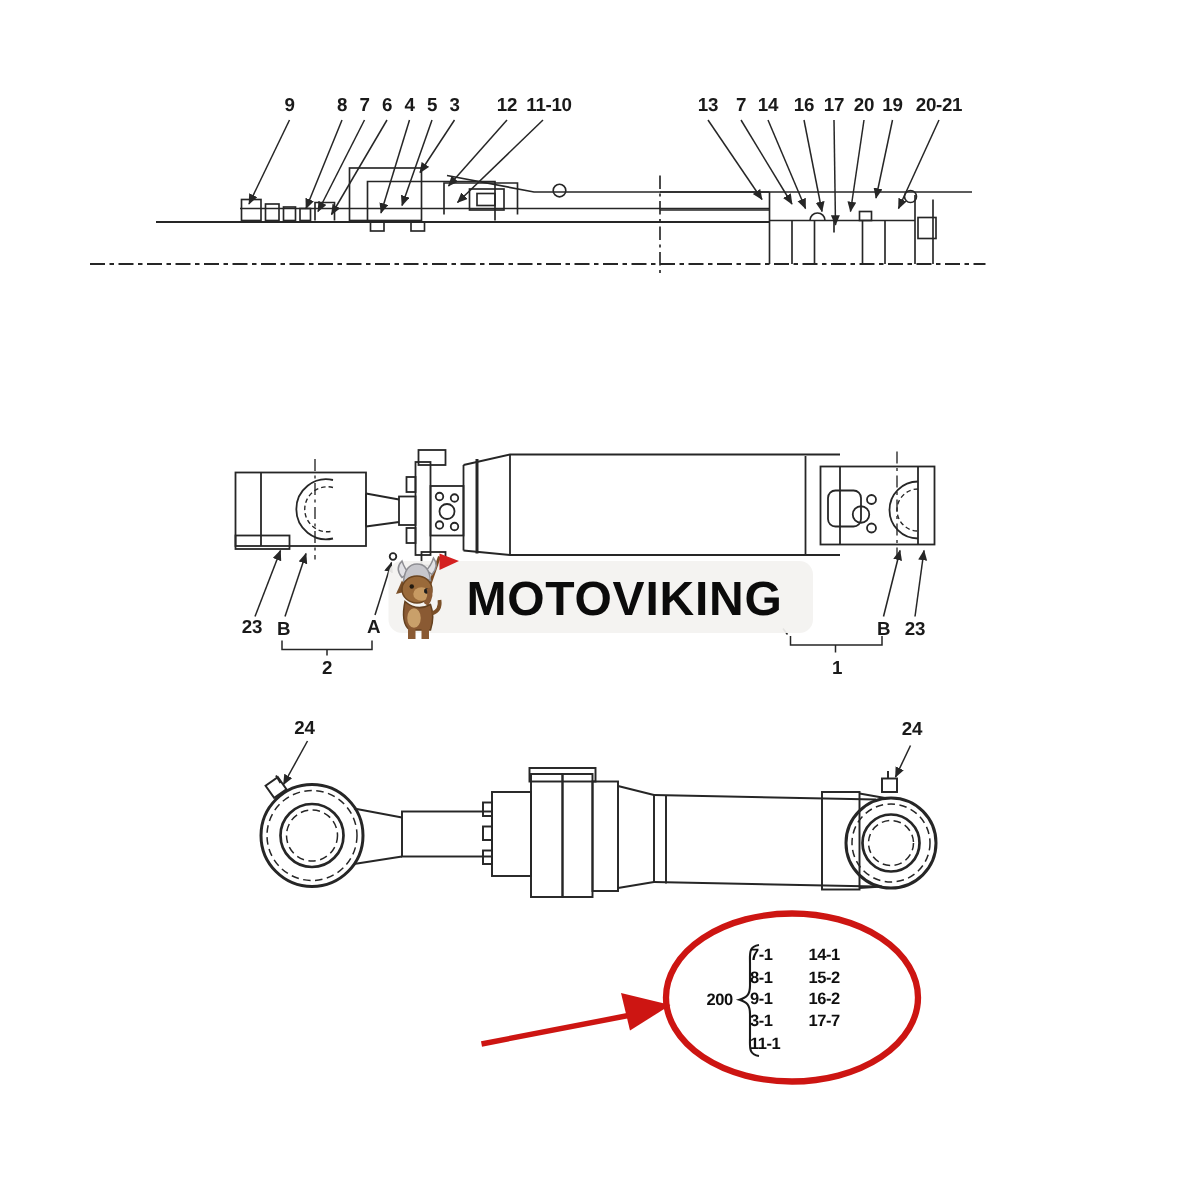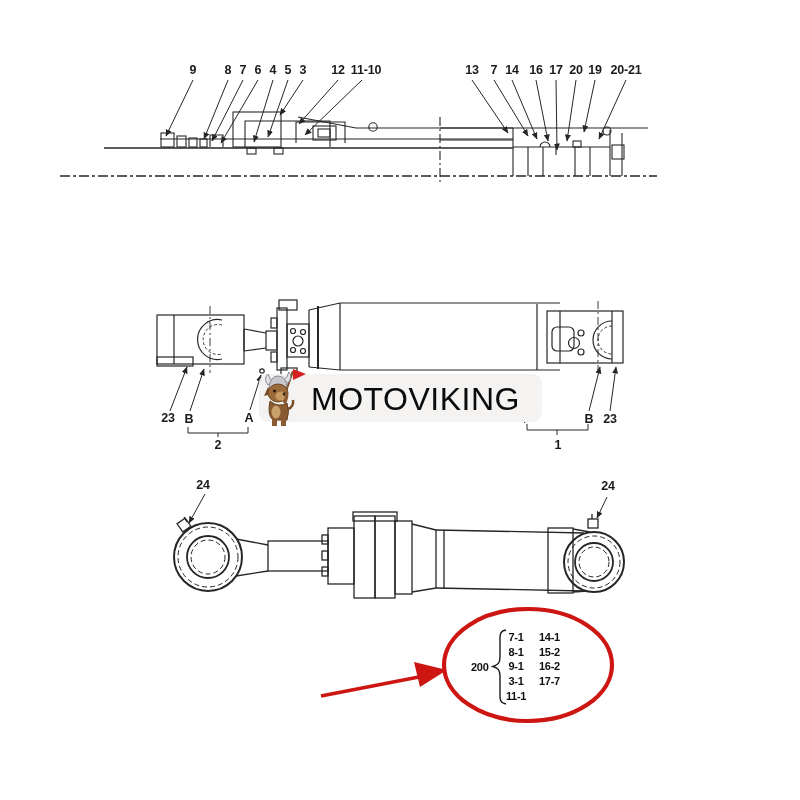--- a/index.html
+++ b/index.html
@@ -3,24 +3,24 @@
 <meta charset="utf-8">
 <style>
   *{margin:0;padding:0;box-sizing:border-box}
   html,body{width:800px;height:800px;background:#fff}
   .stage{position:relative;width:800px;height:800px;background:#fff;
          font-family:"Liberation Sans","DejaVu Sans",sans-serif;overflow:hidden}
   .art{position:absolute;left:0;top:0;width:800px;height:800px}
   .lbl{position:absolute;transform:translateX(-50%);font-size:12.5px;font-weight:700;
        color:#1a1a1a;letter-spacing:-0.2px;white-space:nowrap;line-height:1}
   .pl{position:absolute;font-size:11px;font-weight:700;color:#0f0f0f;line-height:1;letter-spacing:-0.3px}
-  .c1{width:32px;text-align:center}
+  .c1{width:32px;text-align:left}
   .watermark{position:absolute;left:259px;top:374px;width:283px;height:48px;
              background:rgba(243,242,240,0.93);border-radius:9px}
-  .brand{position:absolute;left:52px;top:9px;font-size:32px;font-weight:400;
+  .brand{position:absolute;left:52px;top:9px;font-size:32px;font-weight:700;
          letter-spacing:.5px;color:#0b0b0b;line-height:1;white-space:nowrap}
   .dog{position:absolute;left:1px;top:-11px;width:50px;height:64px}
   .redlayer{position:absolute;left:0;top:0;width:800px;height:800px;pointer-events:none}
 </style>
 </head>
 <body>
 
 <div class="stage">
 
   <svg class="art" viewBox="0 0 800 800">

